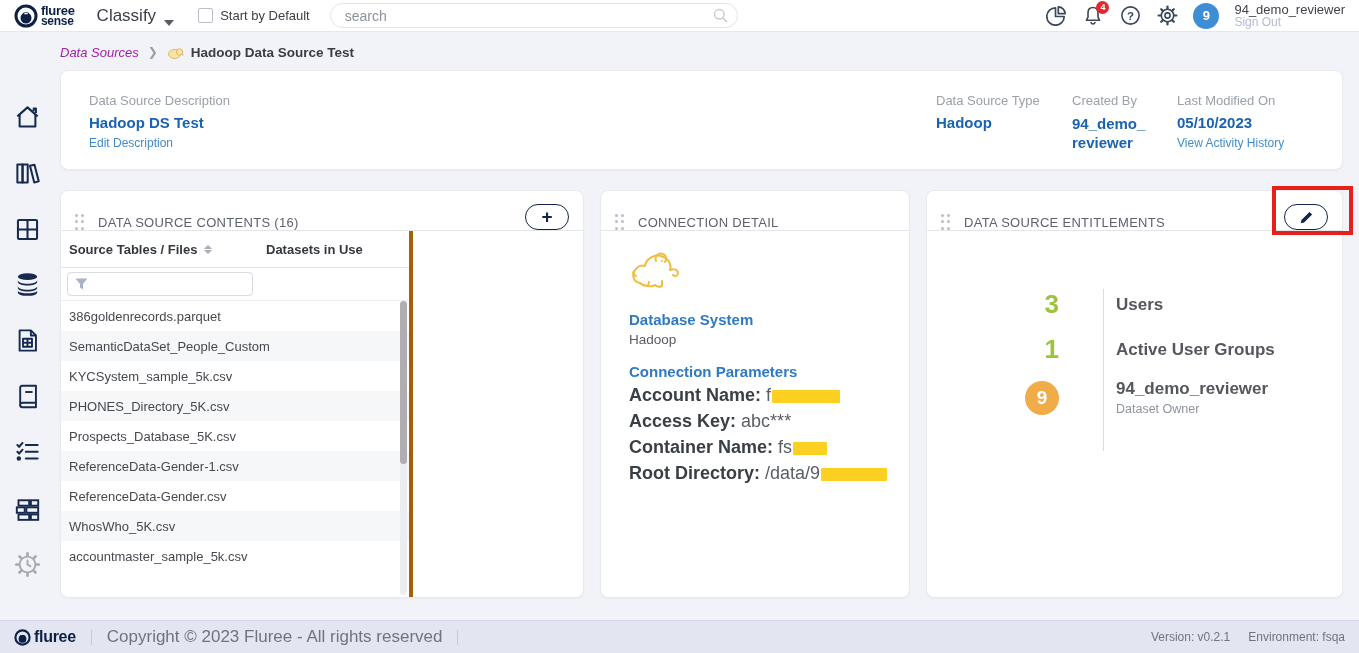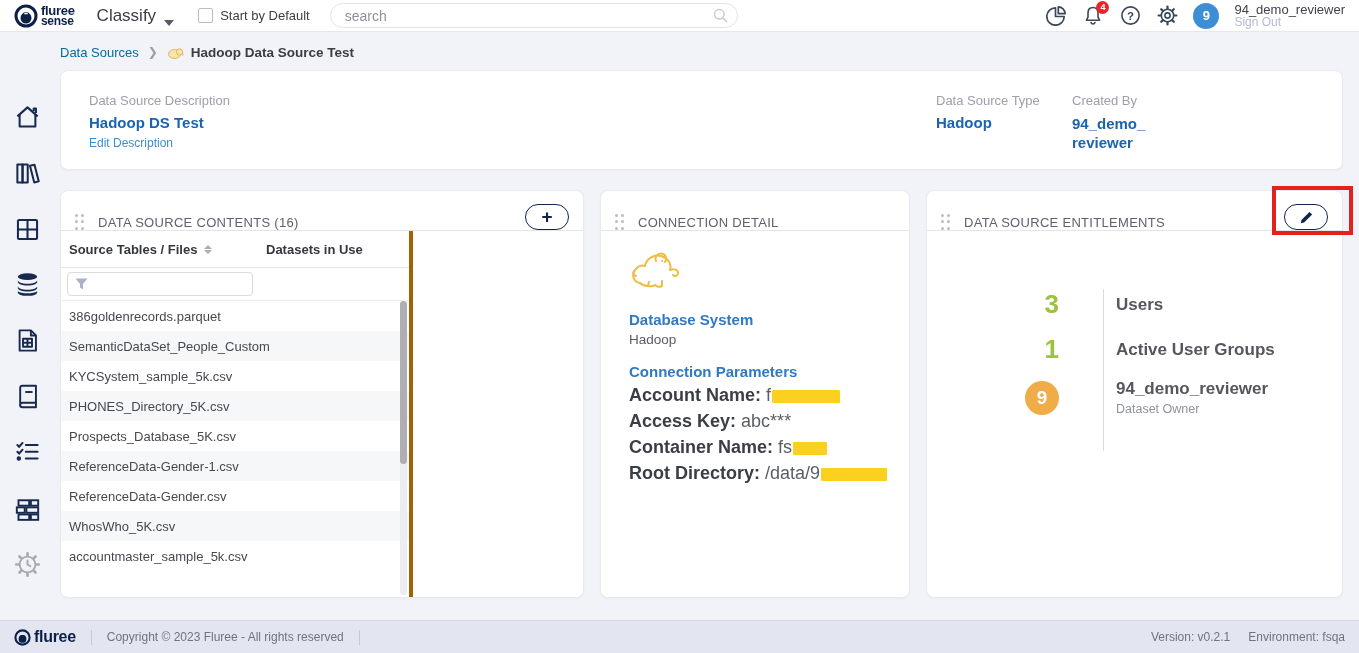--- a/index.html
+++ b/index.html
@@ -33,21 +33,21 @@
            background:#e8252a; color:#fff; font-size:9px; font-weight:bold; display:flex;
            align-items:center; justify-content:center; padding:0 2px; }
   .avatar { width:26px; height:26px; border-radius:50%; background:#3d8ed4; color:#fff;
             font-size:13px; font-weight:bold; display:flex; align-items:center; justify-content:center; cursor:pointer; }
   .user-block { line-height:13px; }
   .user-name { font-size:13px; color:#3f434b; }
   .sign-out { font-size:12px; color:#b4b9cf; cursor:pointer; }
 
   
   .breadcrumb { position:absolute; top:44px; left:60px; display:flex; align-items:center; font-size:13px; }
-  .bc-parent { color:#0369a1; cursor:pointer; }
+  .bc-parent { color:#a21caf; cursor:pointer;font-style:italic; }
   .bc-chev { color:#9a9ea7; margin:0 9px; font-size:12px; font-weight:bold; }
   .bc-elephant { margin-right:7px; margin-top:2px; }
   .bc-current { color:#393d44; font-weight:bold; font-size:13.5px; }
 
   
   .sidebar { position:absolute; top:32px; left:0; width:56px; bottom:33px; }
   .side-icon { position:absolute; left:14px; width:27px; height:27px; cursor:pointer; }
 
   
   .card { position:absolute; background:#fff; border:1px solid #e9eaef; border-radius:8px;
@@ -118,21 +118,21 @@
 
   .red-annotation { position:absolute; left:1272px; top:186px; width:81px; height:49px;
                     border:4px solid #e4211c; z-index:20; pointer-events:none; }
 
   
   .footer { position:absolute; left:0; bottom:0; width:1359px; height:33px; background:#e3e6f1;
             border-top:1px solid #d4d8e6; display:flex; align-items:center; padding:0 14px; }
   .f-logo { display:flex; align-items:center; color:#0d2147; font-weight:bold; font-size:16px; letter-spacing:-0.3px; }
   .f-logo svg { margin-right:3px; }
   .f-div { width:1px; height:15px; background:#c5c9d8; margin:0 15px; }
-  .f-copy { font-size:12px; color:#70747e; }
+  .f-copy { font-size:17px; color:#70747e; }
   .f-right { margin-left:auto; display:flex; gap:18px; font-size:12px; color:#70747e; }
 </style>
 </head>
 <body>
 
 <div class="page">
 
   <div class="topbar">
     <div class="logo-group">
       <svg class="logo-mark" viewBox="0 0 24 24">
@@ -309,20 +309,25 @@
     <div class="sum-col type">
       <div class="sum-label">Data Source Type</div>
       <div class="sum-value">Hadoop</div>
     </div>
     <div class="sum-col created">
       <div class="sum-label">Created By</div>
       <div class="sum-value created-val">
         <span>94_demo_</span><br><span>reviewer</span>
       </div>
     </div>
+    <div class="sum-col modified">
+      <div class="sum-label">Last Modified On</div>
+      <div class="sum-value">05/10/2023</div>
+      <div class="sum-link">View Activity History</div>
+    </div>
   </div>
 
   <div class="card contents-panel">
     <div class="panel-header">
       <span class="drag-dots">
           <i></i>
           <i></i>
           <i></i>
           <i></i>
           <i></i>

